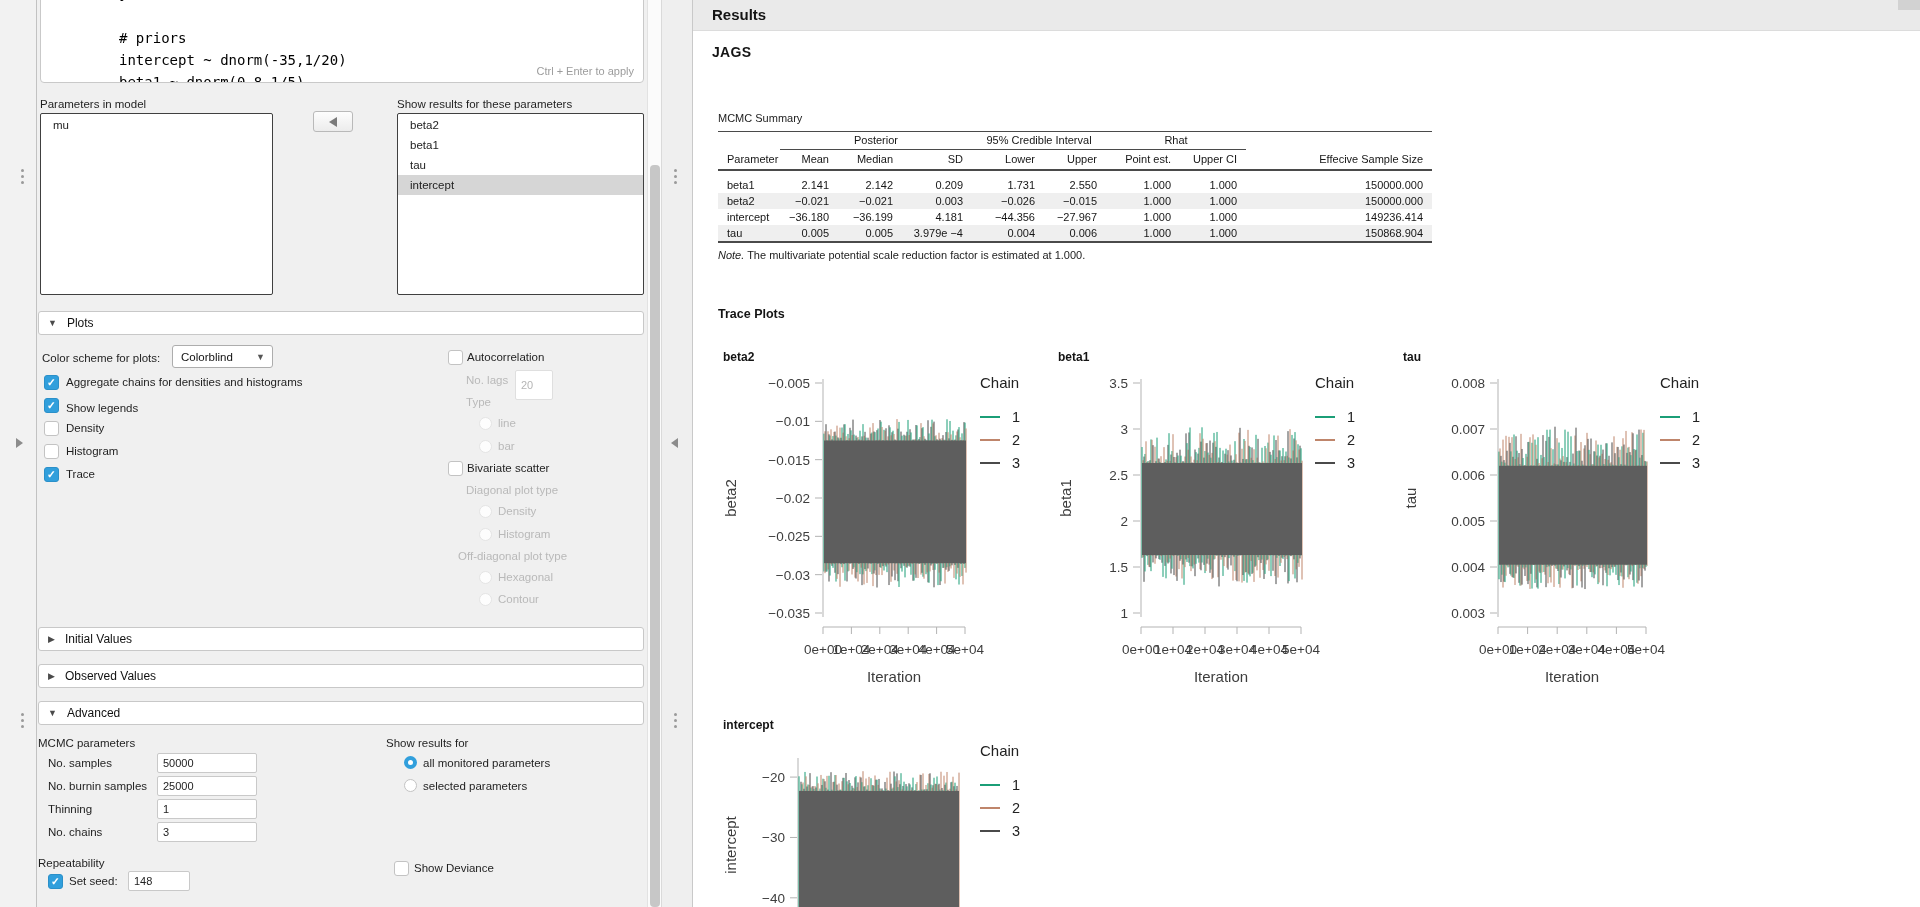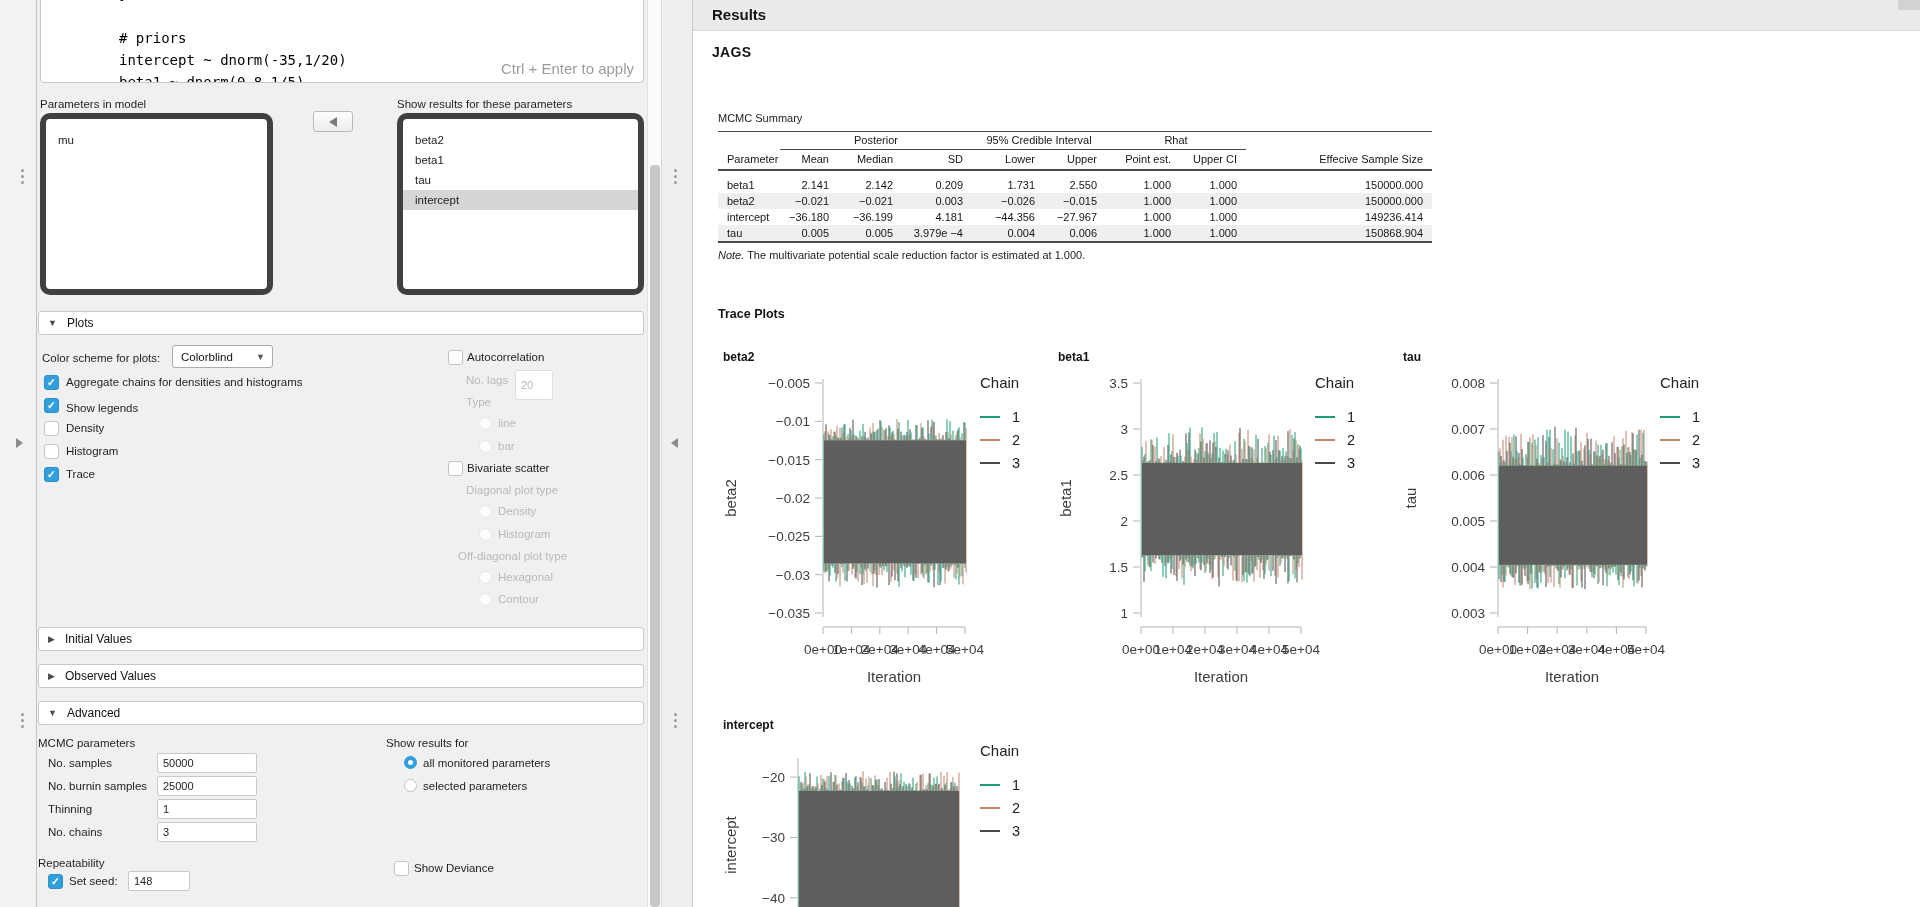--- a/index.html
+++ b/index.html
@@ -16,22 +16,22 @@
   .mid-divider{position:absolute;left:661px;top:0;width:32px;height:907px;background:#efefef;border-left:1px solid #dadada;border-right:1px solid #c9c9c9;box-sizing:border-box;}
   .corner-sq{position:absolute;left:1898px;top:0;width:22px;height:10px;background:#d2d2d2;}
 
   
   .options-bg{position:absolute;left:37px;top:0;width:610px;height:907px;background:#f0f0f0;}
   .lbl{position:absolute;font-size:11.5px;color:#1f1f1f;white-space:nowrap;}
   .lbl.disd{color:#b9b9b9;}
   .code-box{position:absolute;left:40px;top:-14px;width:604px;height:97px;background:#fff;border:1px solid #c9c9c9;border-radius:4px;box-sizing:border-box;overflow:hidden;}
   #code-lines{margin-top:-4px;}
   .code-line{height:22px;line-height:22px;font-family:"DejaVu Sans Mono","Liberation Mono",monospace;font-size:14px;color:#000;padding-left:78px;white-space:pre;}
-  .code-hint{position:absolute;right:9px;bottom:5px;font-size:15px;color:#9c9c9c;}
-  .listbox{position:absolute;background:#fff;border:6px solid #404040;border-radius:10px;box-sizing:border-box;padding-top:11px;overflow:hidden;}
+  .code-hint{position:absolute;right:9px;bottom:5px;font-size:11px;color:#9c9c9c;}
+  .listbox{position:absolute;background:#fff;border:1px solid #404040;border-radius:2px;box-sizing:border-box;padding-top:1px;overflow:hidden;}
   .lb-item{height:20px;line-height:20px;padding-left:12px;font-size:11.5px;color:#222;}
   .lb-item.sel{background:#d6d6d6;}
   .move-btn{position:absolute;left:313px;top:111px;width:40px;height:21px;background:linear-gradient(#fdfdfd,#ececec);border:1px solid #b9b9b9;border-radius:3px;box-sizing:border-box;display:flex;align-items:center;justify-content:center;}
   .move-btn .tri{width:0;height:0;border-top:5px solid transparent;border-bottom:5px solid transparent;border-right:8px solid #7a7a7a;}
   .sec-header{position:absolute;left:38px;width:606px;height:24px;background:#fff;border:1px solid #c8c8c8;border-radius:3px;display:flex;align-items:center;box-sizing:border-box;}
   .sec-tri{margin-left:9px;font-size:9px;color:#4a4a4a;}
   .sec-lab{margin-left:10px;font-size:12px;color:#111;}
   .dropdown{position:absolute;background:#fff;border:1px solid #adadad;border-radius:3px;box-sizing:border-box;display:flex;align-items:center;}
   .dd-val{margin-left:8px;font-size:11.5px;color:#111;flex:1;}
   .dd-arrow{font-size:9px;color:#555;margin-right:7px;}

